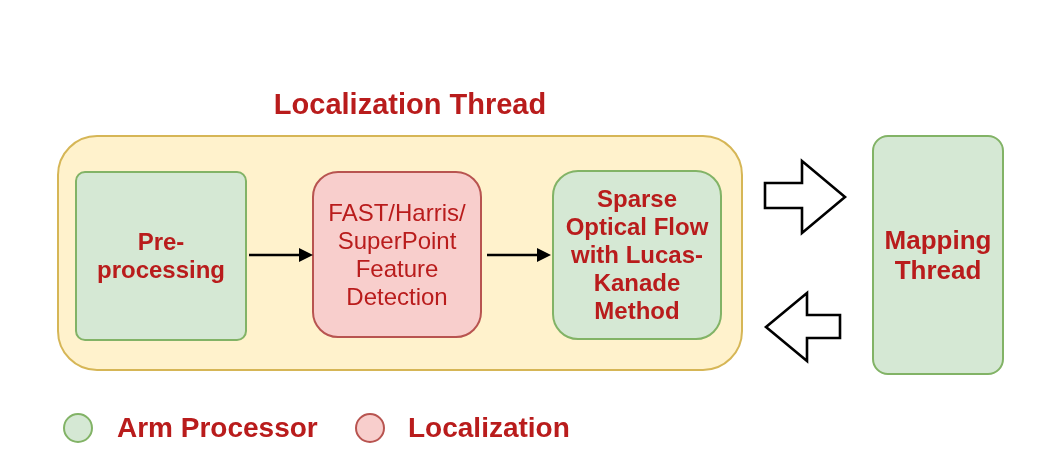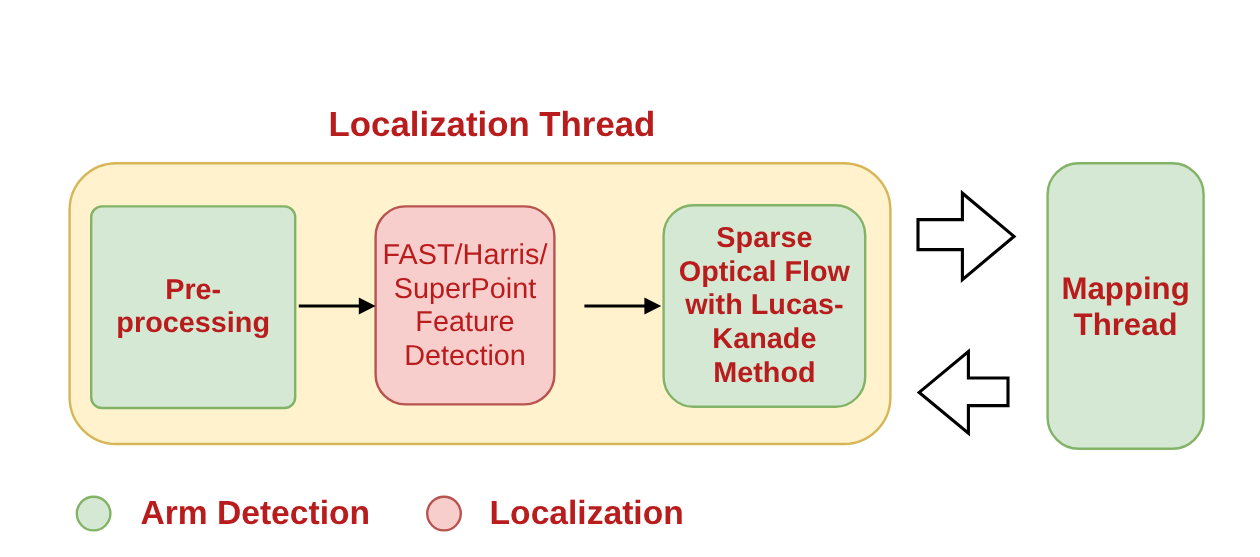--- a/index.html
+++ b/index.html
@@ -52,24 +52,24 @@
   .node-green {
     background: var(--green-fill, #d5e8d4);
     border: 2px solid var(--green-stroke, #82b366);
     font-weight: bold;
   }
   .node-red {
     background: var(--red-fill, #f8cecc);
     border: 2px solid var(--red-stroke, #b85450);
   }
   .node-preprocessing { left: 75px;  top: 143px; width: 172px; height: 170px; border-radius: 10px; }
-  .node-feature       { left: 312px; top: 143px; width: 151px; height: 167px; border-radius: 26px; }
+  .node-feature       { left: 312px; top: 143px; width: 170px; height: 167px; border-radius: 26px; }
   .node-optical-flow  { left: 552px; top: 142px; width: 170px; height: 170px; border-radius: 26px; }
   .node-mapping {
-    left: 872px; top: 107px; width: 132px; height: 240px; border-radius: 27px;
+    left: 872px; top: 107px; width: 132px; height: 240px; border-radius: 16px;
     font-weight: bold; font-size: 26px; line-height: 30px;
   }
   .connector-layer {
     position: absolute;
     left: 0; top: 0;
     width: 1050px;
     height: 464px;
     pointer-events: none;
   }
   .legend-swatch {
@@ -139,18 +139,18 @@
     <polygon points="840,287 807,287 807,265 766,299 807,333 807,310 840,310" fill="#ffffff" stroke="#000000" stroke-width="2.6" stroke-linejoin="miter"></polygon>
   </svg>
 
   <div class="node node-green node-mapping">
     <span>Mapping
 Thread</span>
   </div>
 
   <div>
     <span class="legend-swatch swatch-arm"></span>
-    <span class="legend-label label-arm">Arm Detection</span>
+    <span class="legend-label label-arm">Arm Processor</span>
     <span class="legend-swatch swatch-accel"></span>
     <span class="legend-label label-accel">Localization</span>
   </div>
 
 </div>
 
 </body></html>

